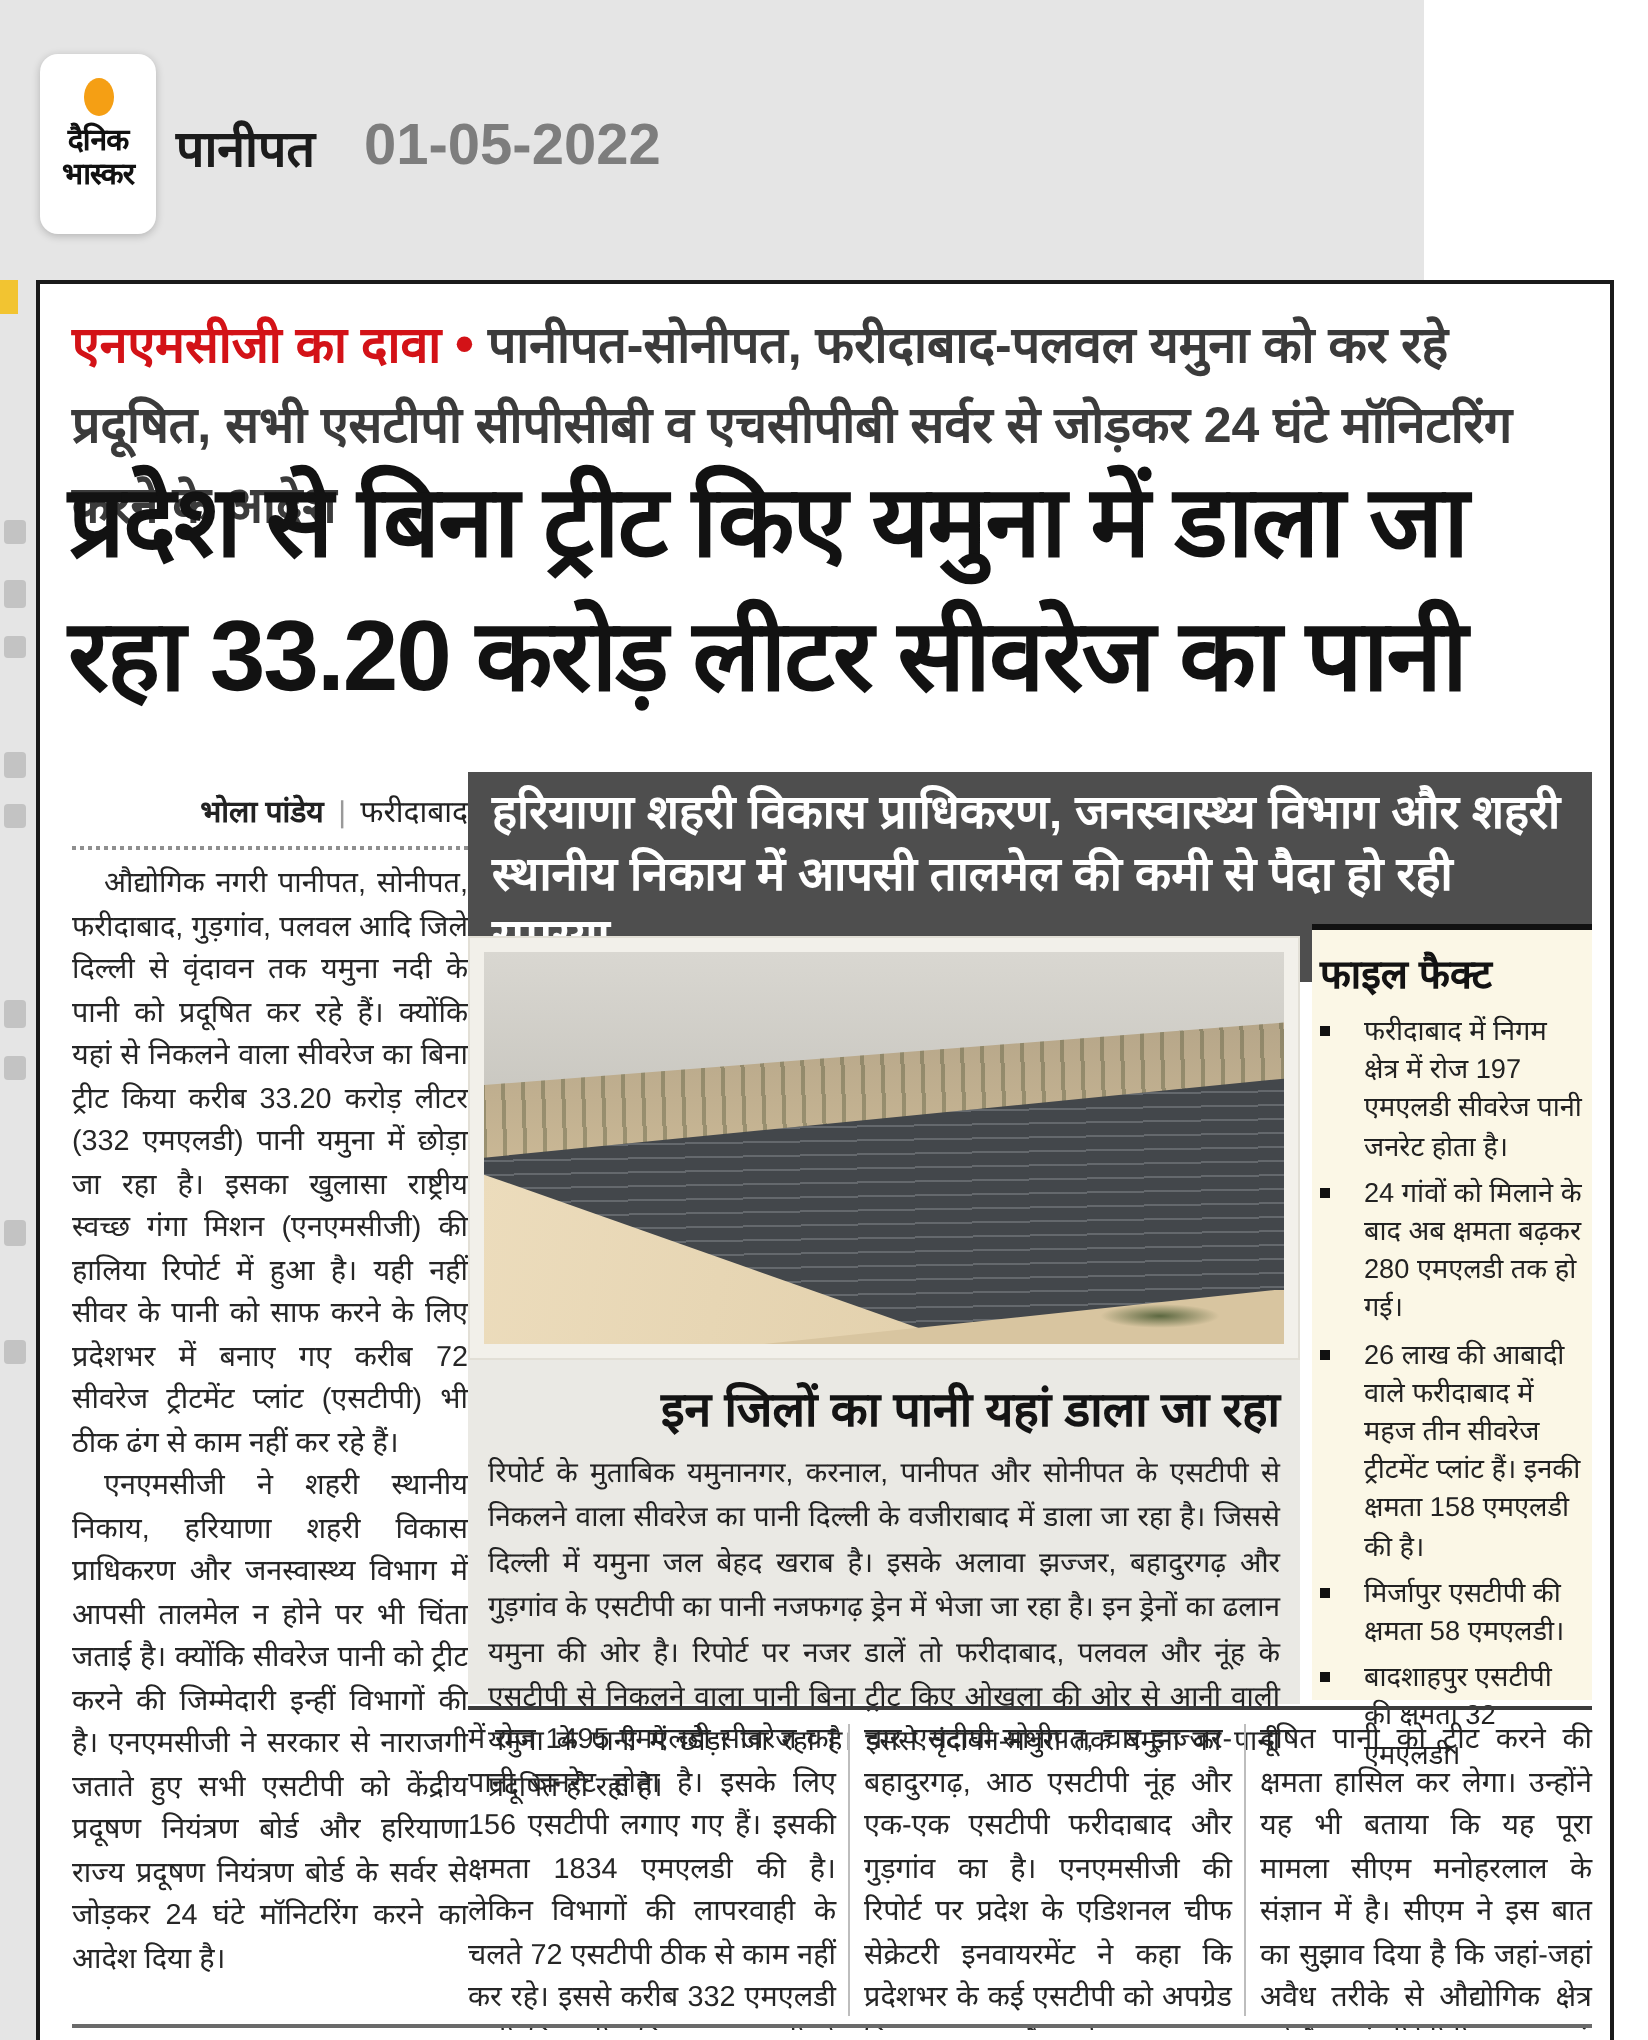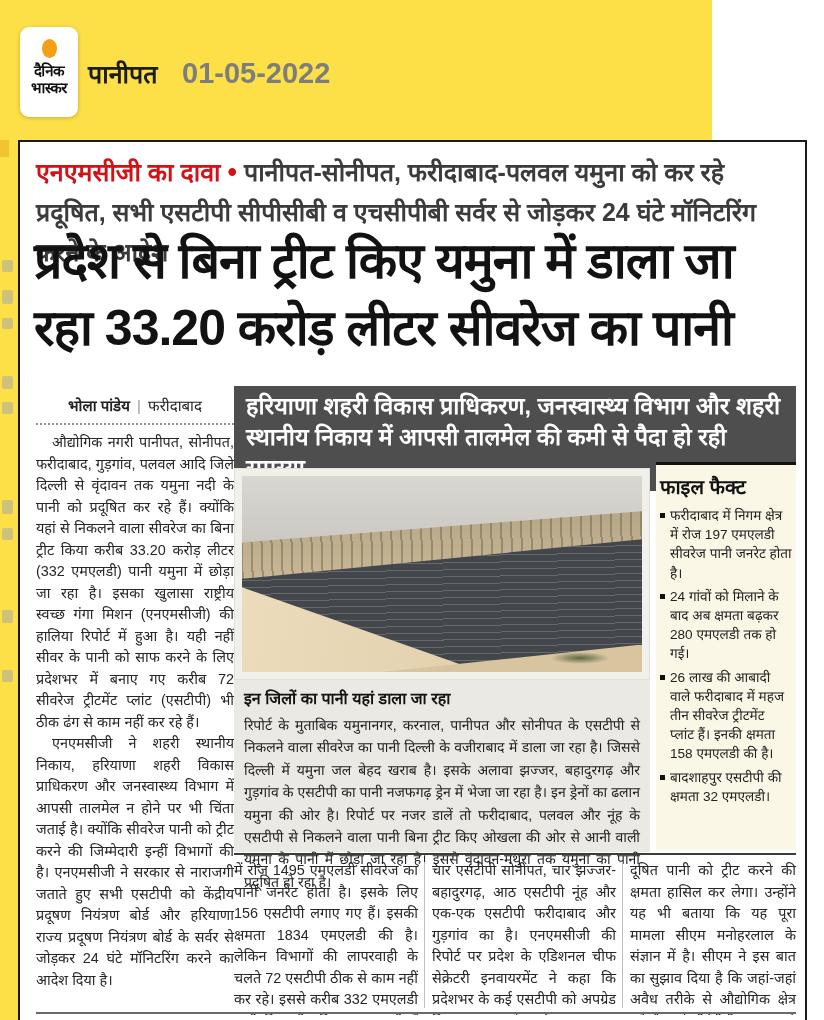--- a/index.html
+++ b/index.html
@@ -1,18 +1,18 @@
 <!DOCTYPE html>
 <html><head>
 <meta charset="utf-8">
 <style>
   * { margin:0; padding:0; box-sizing:border-box; }
   html,body { width:824px; height:1020px; background:#ffffff; overflow:hidden;
               font-family:"Liberation Sans","DejaVu Sans",sans-serif; }
-  .stage { position:absolute; left:0; top:0; width:712px; height:1020px; background:#fde047; }
+  .stage { position:absolute; left:0; top:0; width:712px; height:1020px; background:#e5e5e5; }
 
   
   .logo { position:absolute; left:20px; top:27px; width:58px; height:90px;
           background:#fff; border-radius:9px; box-shadow:0 1px 4px rgba(0,0,0,.22);
           text-align:center; padding-top:12px; }
   .logo-dot { width:15px; height:19px; background:#f59f14; border-radius:50%; margin:0 auto 4px; }
   .logo-t { font-weight:700; color:#111; font-size:15px; line-height:17px; letter-spacing:-.5px; }
   .ed-title { position:absolute; left:88px; top:56px; font-size:25px; font-weight:700; color:#1c1c1c; }
   .ed-date  { position:absolute; left:182px; top:57px; font-size:29px; font-weight:600; color:#7d7d7d; }
 
@@ -30,21 +30,21 @@
             font-size:25px; line-height:40px; font-weight:700; color:#3b3b3b; }
   .kicker .lbl { color:#d31217; }
   .kicker .blt { color:#d31217; font-size:27px; }
 
   .headline { position:absolute; left:14px; top:86px; width:764px;
               font-size:50px; line-height:67px; font-weight:800; color:#121212; letter-spacing:-1px; }
 
   
   .lcol { position:absolute; left:16px; top:246px; width:198px; }
   .standfirst { font-size:18.5px; line-height:26px; font-weight:700; color:#151515; }
-  .byline { text-align:center; margin-top:7px; font-size:15px; color:#222; }
+  .byline { text-align:right; margin-top:7px; font-size:15px; color:#222; }
   .byline .au { font-weight:700; }
   .byline .sep { color:#999; padding:0 3px; }
   .dots { border-top:2px dotted #8f8f8f; margin:8px 0 7px; }
   .bodytxt { font-size:14.4px; line-height:21.5px; color:#262626; text-align:justify; }
   .bodytxt .indent { display:inline-block; width:16px; }
 
   
   .band { position:absolute; left:214px; top:244px; width:562px; min-height:74px;
           background:#4e4e4e; color:#fff; padding:5px 12px 7px;
           font-size:23.5px; line-height:31px; font-weight:700; }
@@ -71,28 +71,28 @@
              background:linear-gradient(100deg,#ecdcbc,#e2d0ac); }
   .ph-strip { position:absolute; left:35%; top:86%; width:65%; height:14%;
               clip-path:polygon(0 100%, 100% 0, 100% 100%);
               background:#d8c5a0; }
   .ph-bush { position:absolute; right:8%; bottom:4%; width:60px; height:12px;
              background:radial-gradient(ellipse at center, rgba(60,80,40,.8), rgba(60,80,40,0) 70%); }
 
   
   .capzone { position:absolute; left:214px; top:538px; width:416px; height:172px;
              background:#eae9e4; padding:5px 10px; }
-  .cap-title { text-align:left; font-size:16px; font-weight:800; color:#141414; margin:2px 0 5px; }
+  .cap-title { text-align:right; font-size:24px; font-weight:800; color:#141414; margin:2px 0 5px; }
   .cap-body { font-size:14px; line-height:22.4px; color:#222; text-align:justify; }
 
   
   .factbox { position:absolute; left:636px; top:320px; width:140px; height:388px;
              background:#fbf7e6; border-top:3px solid #111; padding:5px 4px 0 4px; }
   .fact-title { text-align:left; font-size:20px; font-weight:800; color:#131313; margin:3px 0 6px; }
-  .fi { display:flex; gap:5px; font-size:13.6px; line-height:19.2px; color:#222; margin-bottom:4px; }
+  .fi { display:flex; gap:17px; font-size:13.6px; line-height:19.2px; color:#222; margin-bottom:4px; }
   .sq { flex:0 0 auto; width:5px; height:5px; background:#111; margin-top:7px; }
 
   
   .midrule { position:absolute; left:214px; top:711px; width:562px; height:2px; background:#3c3c3c; }
   .botrule { position:absolute; left:16px; top:870px; width:760px; height:2px; background:#6a6a6a; }
   .botmask { position:absolute; left:2px; top:873px; width:783px; height:7px; background:#fff; }
 
   
   .bcol { position:absolute; top:718px; width:184px; font-size:14.4px; line-height:21.5px;
           color:#262626; text-align:justify; }
@@ -175,20 +175,24 @@
       <div class="fi">
           <span class="sq"></span>
           <span>24 गांवों को मिलाने के बाद अब क्षमता बढ़कर 280 एमएलडी तक हो गई।</span>
         </div>
       <div class="fi">
           <span class="sq"></span>
           <span>26 लाख की आबादी वाले फरीदाबाद में महज तीन सीवरेज ट्रीटमेंट प्लांट हैं। इनकी क्षमता 158 एमएलडी की है।</span>
         </div>
       <div class="fi">
           <span class="sq"></span>
+          <span>मिर्जापुर एसटीपी की क्षमता 58 एमएलडी।</span>
+        </div>
+      <div class="fi">
+          <span class="sq"></span>
           <span>बादशाहपुर एसटीपी की क्षमता 32 एमएलडी।</span>
         </div>
     </div>
 
     <div class="midrule"></div>
 
     <div class="bcol bc1">में रोज 1495 एमएलडी सीवरेज का पानी जनरेट होता है। इसके लिए 156 एसटीपी लगाए गए हैं। इसकी क्षमता 1834 एमएलडी की है। लेकिन विभागों की लापरवाही के चलते 72 एसटीपी ठीक से काम नहीं कर रहे। इससे करीब 332 एमएलडी पानी बिना ट्रीट किए यमुना नदी में छोड़ा जा रहा है। इनमें</div>
     <div class="vsep vs1"></div>
     <div class="bcol bc2">चार एसटीपी सोनीपत, चार झज्जर-बहादुरगढ़, आठ एसटीपी नूंह और एक-एक एसटीपी फरीदाबाद और गुड़गांव का है। एनएमसीजी की रिपोर्ट पर प्रदेश के एडिशनल चीफ सेक्रेटरी इनवायरमेंट ने कहा कि प्रदेशभर के कई एसटीपी को अपग्रेड किया जा रहा है। वर्ष 2024- 25 तक प्रदेश 80 फीसदी से अधिक</div>
     <div class="vsep vs2"></div>

